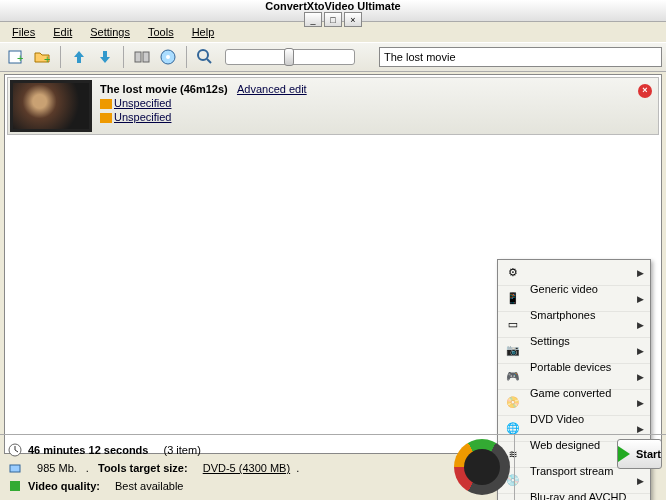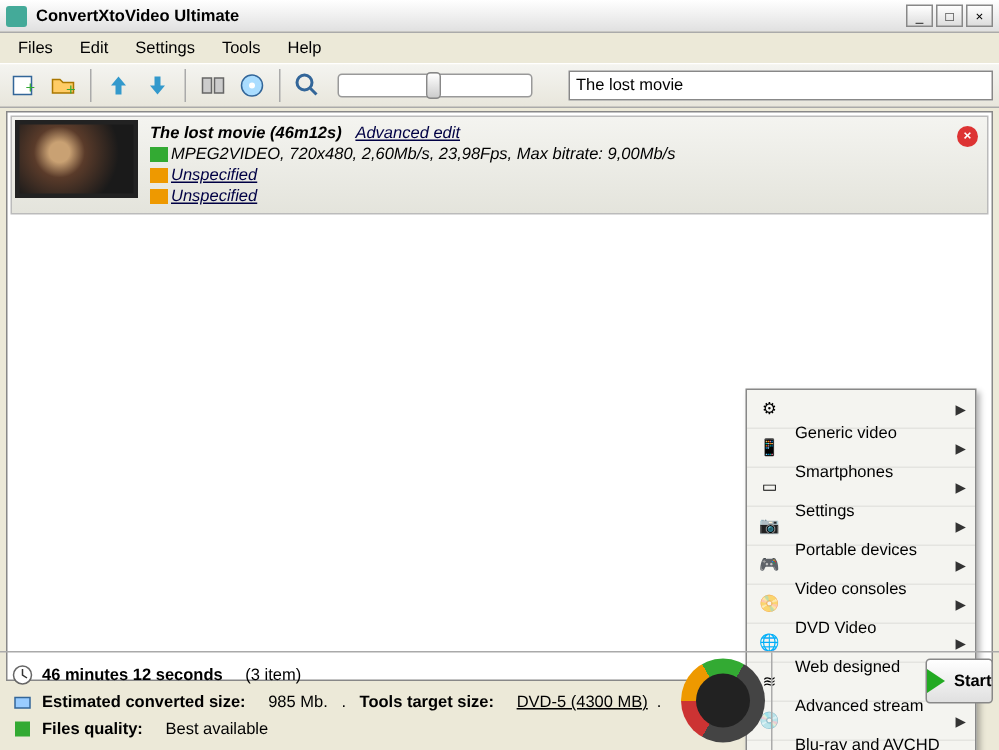--- a/index.html
+++ b/index.html
@@ -1,35 +1,35 @@
 <!DOCTYPE html>
 <html><head>
 <meta charset="utf-8">
 <style>
 * { box-sizing: border-box; margin: 0; padding: 0; font-family: Tahoma, Arial, sans-serif; font-size: 11px; }
 body { background: #ece9d8; width: 666px; height: 500px; overflow: hidden; position: relative; }
-.titlebar { height: 22px; background: linear-gradient(#fff,#e0e0e0); border-bottom: 1px solid #aaa; display: flex; align-items: center; padding: 0 4px; }
+.titlebar { height: 22px; background: linear-gradient(#fff,#e0e0e0); border-bottom: 1px solid #aaa; display: flex; align-items: center; padding: 0 4px; flex-direction: column; }
 .app-icon { width: 14px; height: 14px; background: #4a9; border-radius: 2px; margin-right: 6px; }
 .title { flex: 1; font-weight: bold; }
 .winbtns { display: flex; gap: 2px; }
 .winbtn { width: 18px; height: 15px; border: 1px solid #888; background: linear-gradient(#fff,#ddd); display: flex; align-items: center; justify-content: center; cursor: pointer; font-size: 9px; }
-.menubar { height: 20px; display: flex; align-items: center; padding: 0 4px; gap: 2px; }
+.menubar { height: 20px; display: flex; align-items: center; padding: 0 4px; gap: 2px; text-decoration: underline; }
 .menubar span { padding: 2px 8px; cursor: pointer; }
 .toolbar { height: 30px; border-top: 1px solid #fff; border-bottom: 1px solid #aaa; display: flex; align-items: center; padding: 0 4px; gap: 2px; background: linear-gradient(#f4f4f0,#e8e6dc); }
 .tbtn { width: 24px; height: 24px; display: flex; align-items: center; justify-content: center; cursor: pointer; border: 1px solid transparent; border-radius: 2px; }
 .tbtn svg { width: 18px; height: 18px; }
 .sep { width: 1px; height: 22px; background: #aaa; margin: 0 4px; }
 .slider-wrap { width: 130px; height: 16px; border: 1px solid #999; border-radius: 3px; background: #fff; position: relative; margin: 0 6px; }
 .slider-thumb { position: absolute; top: -2px; left: 58px; width: 10px; height: 18px; background: linear-gradient(#fff,#ccc); border: 1px solid #888; border-radius: 3px; }
 .title-field { flex: 1; height: 20px; border: 1px solid #888; background: #fff; padding: 2px 4px; margin-left: 16px; }
 .content { position: relative; height: 380px; background: #fff; border: 1px solid #888; margin: 2px 4px; }
 .item-row { display: flex; background: linear-gradient(#f4f4f0,#e4e4dc); border: 1px solid #bbb; margin: 2px; padding: 2px; position: relative; }
 .thumb { width: 82px; height: 52px; background: #222; display: flex; align-items: center; justify-content: center; }
 .thumb-inner { width: 76px; height: 46px; background: radial-gradient(circle at 35% 40%, #c9a173 12%, #5a3b2a 30%, #1a1a1a 70%); }
-.item-info { padding: 2px 8px; line-height: 14px; font-style: italic; }
+.item-info { padding: 2px 8px; line-height: 14px; }
 .item-info a { color: #004; text-decoration: underline; cursor: pointer; }
 .badge { display: inline-block; width: 12px; height: 10px; margin-right: 2px; vertical-align: middle; }
 .badge.v { background: #3a3; }
 .badge.a { background: #e90; }
 .badge.s { background: #e90; }
 .close-x { position: absolute; right: 6px; top: 6px; width: 14px; height: 14px; border-radius: 50%; background: #d33; color: #fff; text-align: center; line-height: 13px; font-weight: bold; cursor: pointer; font-size: 9px; }
 .popup { position: absolute; right: 10px; top: 184px; width: 154px; background: #f4f4f0; border: 1px solid #888; box-shadow: 2px 2px 4px rgba(0,0,0,.3); }
 .popup-item { display: flex; align-items: center; height: 26px; padding: 0 6px; cursor: pointer; border-bottom: 1px solid #e4e4e0; }
 .popup-item .ico { width: 18px; height: 18px; margin-right: 8px; display: flex; align-items: center; justify-content: center; }
 .popup-item .lbl { flex: 1; margin-top: 32px; }
@@ -118,21 +118,20 @@
   <input class="title-field" value="The lost movie" style="">
 </div>
 
 <div class="content">
   <div class="item-row">
     <div class="thumb">
         <div class="thumb-inner"></div>
       </div>
     <div class="item-info">
       <div><b>The lost movie (46m12s)</b>&nbsp;&nbsp;&nbsp;<a>Advanced edit</a></div>
-      <div><span class="badge v"></span><span>MPEG2VIDEO, 720x480, 2,60Mb/s, 23,98Fps, Max bitrate: 9,00Mb/s</span></div>
       <div><span class="badge a"></span><a>Unspecified</a></div>
       <div><span class="badge s"></span><a>Unspecified</a></div>
     </div>
     <div class="close-x">×</div>
   </div>
 
   <div class="popup" id="popup">
       <div class="popup-item">
         <span class="ico">⚙</span>
         <span class="lbl">Generic video</span>
@@ -148,36 +147,36 @@
         <span class="lbl">Settings</span>
         <span class="arr">▶</span>
       </div>
       <div class="popup-item">
         <span class="ico">📷</span>
         <span class="lbl">Portable devices</span>
         <span class="arr">▶</span>
       </div>
       <div class="popup-item">
         <span class="ico">🎮</span>
-        <span class="lbl">Video consoles</span>
+        <span class="lbl">Game converted</span>
         <span class="arr">▶</span>
       </div>
       <div class="popup-item">
         <span class="ico">📀</span>
         <span class="lbl">DVD Video</span>
         <span class="arr">▶</span>
       </div>
       <div class="popup-item">
         <span class="ico">🌐</span>
         <span class="lbl">Web designed</span>
         <span class="arr">▶</span>
       </div>
       <div class="popup-item">
         <span class="ico">≋</span>
-        <span class="lbl">Advanced stream</span>
+        <span class="lbl">Transport stream</span>
         <span class="arr">▶</span>
       </div>
       <div class="popup-item">
         <span class="ico">💿</span>
         <span class="lbl">Blu-ray and AVCHD</span>
         <span class="arr">▶</span>
       </div>
       <div class="popup-item">
         <span class="ico">🎵</span>
       </div>
@@ -185,24 +184,24 @@
 </div>
 
 <div class="statusbar">
   <div class="status-left">
     <div class="row"><svg class="sico" viewBox="0 0 14 14">
           <circle cx="7" cy="7" r="6" fill="#fff" stroke="#666"></circle>
           <path d="M7 3v4l3 2" stroke="#333" fill="none"></path>
         </svg><b>46 minutes 12 seconds</b>&nbsp;<span>(3 item)</span></div>
     <div class="row"><svg class="sico" viewBox="0 0 14 14">
           <rect x="2" y="4" width="10" height="7" fill="#9cf" stroke="#369"></rect>
-        </svg><b>Estimated converted size:</b>&nbsp;<span>985 Mb.</span>&nbsp;.&nbsp;<b>Tools target size:</b>&nbsp;<a>DVD-5 (4300 MB)</a>.</div>
+        </svg>&nbsp;<span>985 Mb.</span>&nbsp;.&nbsp;<b>Tools target size:</b>&nbsp;<a>DVD-5 (4300 MB)</a>.</div>
     <div class="row"><svg class="sico" viewBox="0 0 14 14">
           <rect x="2" y="2" width="10" height="10" fill="#3a3"></rect>
-        </svg><b>Files quality:</b>&nbsp;<span>Best available</span></div>
+        </svg><b>Video quality:</b>&nbsp;<span>Best available</span></div>
   </div>
   <div class="gauge">
       <div class="gauge-bg"></div>
     </div>
   <div class="start-box">
     <div class="start-spacer"></div>
     <div class="start-btn">
         <div class="tri"></div>
         <span>Start</span>
       </div>

